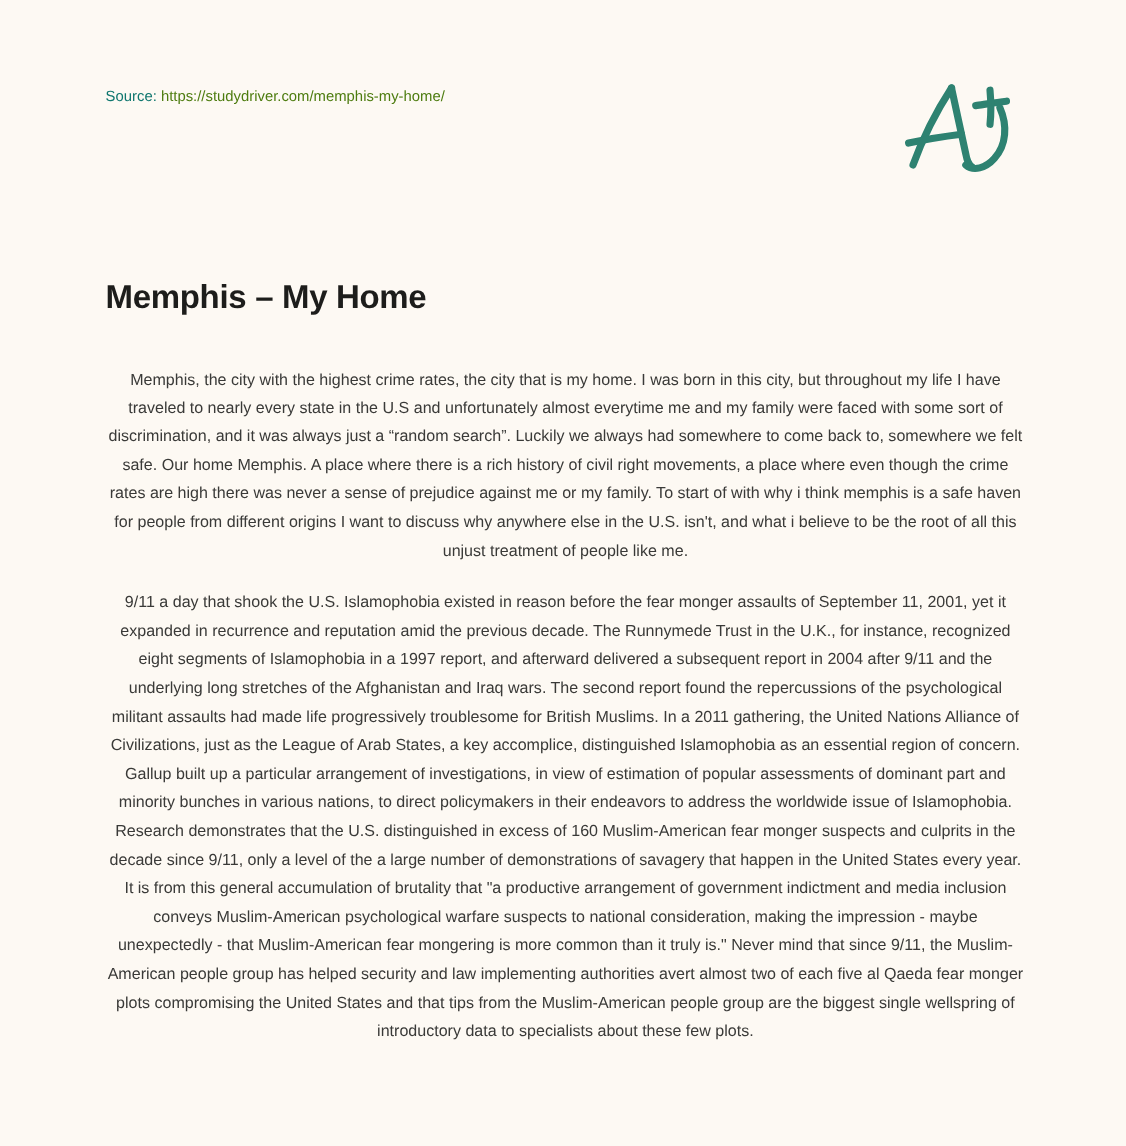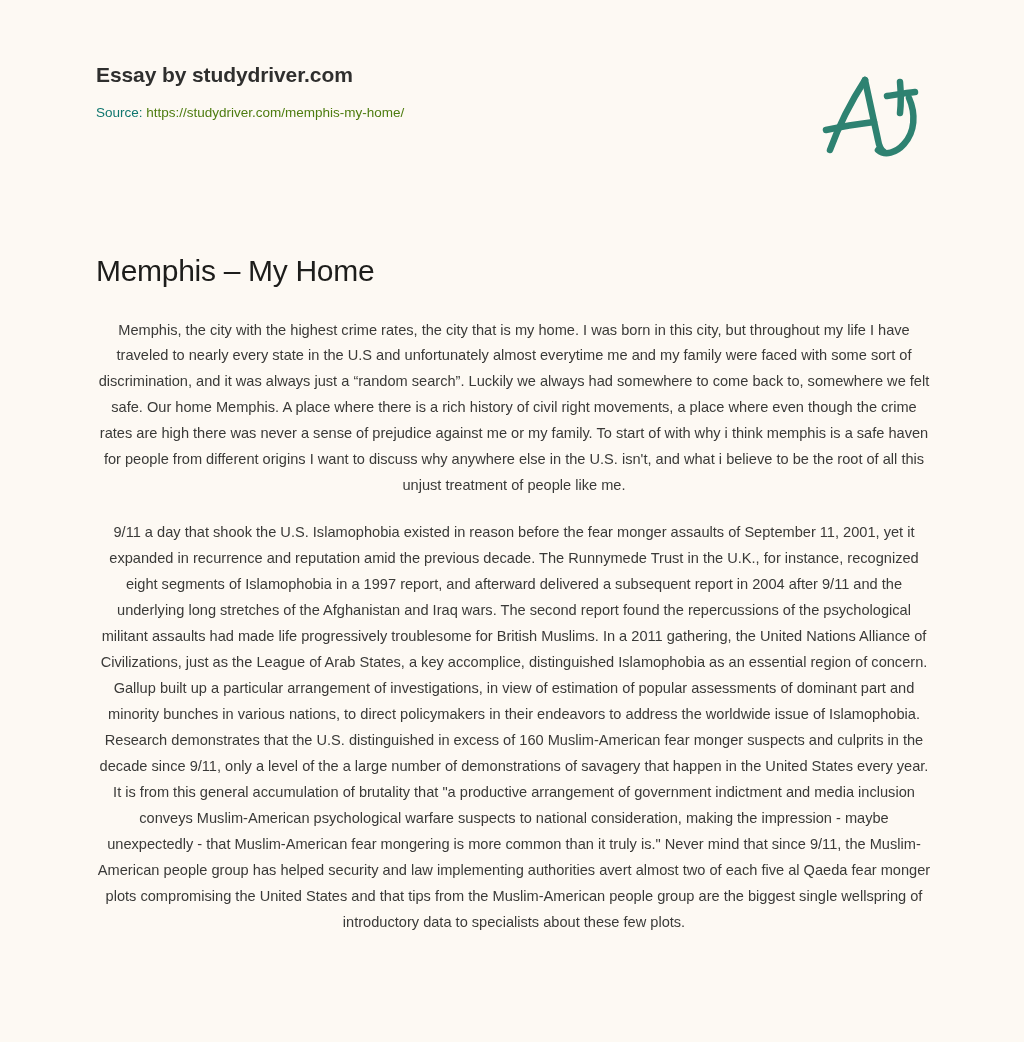--- a/index.html
+++ b/index.html
@@ -82,25 +82,25 @@
   
   .article {
     position: absolute;
     left: 96px;
     top: 252px;
     width: 836px;
   }
 
   .article-title {
     font-size: 30px;
-    font-weight: normal;
+    font-weight: bold;
     color: #1d1d1b;
     letter-spacing: -0.3px;
     line-height: 1.25;
-    margin: 0 0 28px 0;
+    margin: 0 0 44px 0;
   }
 
   .article-body {
     font-size: 14.6px;
     color: #3a3a38;
     line-height: 1.78;
   }
 
   .article-body p {
     margin: 0 0 21px 0;
@@ -112,21 +112,20 @@
   }
 </style>
 </head>
 <body>
 
 <div class="page">
 
   <div class="header">
 
     <div class="brand-block">
-      <div class="brand-title">Essay by studydriver.com</div>
 
       <div class="source-line">
         <span class="source-label">Source:</span>
         <a class="source-url" href="#">https://studydriver.com/memphis-my-home/</a>
       </div>
     </div>
 
     <div class="logo">
       <svg viewBox="0 0 120 110" xmlns="http://www.w3.org/2000/svg" fill="none" stroke="#2e8271" stroke-width="6.5" stroke-linecap="round" stroke-linejoin="round">
 

